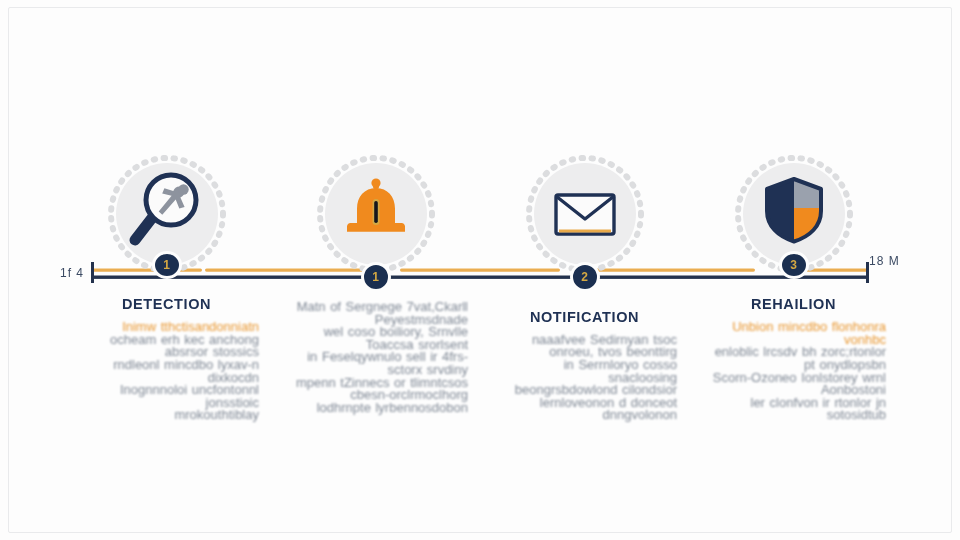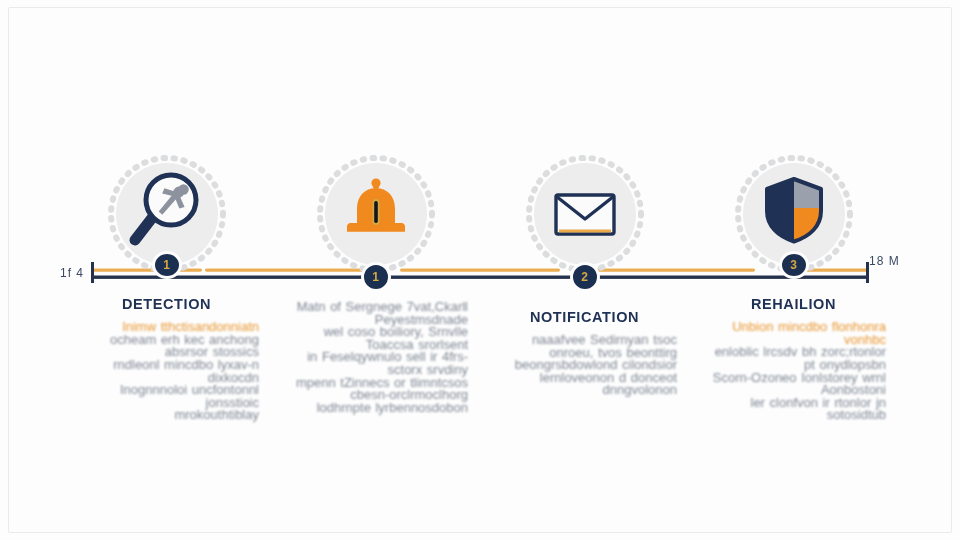--- a/index.html
+++ b/index.html
@@ -249,20 +249,21 @@
             <rect x="12" y="22" width="58" height="39" rx="2" fill="#fbfbfb" stroke="#1f3154" stroke-width="3.4"></rect>
             <path d="M12.5 23.5 L41 46 L69.5 23.5" fill="none" stroke="#1f3154" stroke-width="3.4" stroke-linejoin="round"></path>
             <rect x="15" y="56.5" width="52" height="3" fill="#e9a948"></rect>
           </svg>
         </div>
       </div>
       <div class="badge">2</div>
       <div class="step-title">NOTIFICATION</div>
       <div class="step-body">
         <div>naaafvee Sedirnyan tsoc onroeu, tvos beonttirg</div>
+        <div>in Serrnloryo cosso snacloosing</div>
         <div>beongrsbdowlond cilondsior</div>
         <div>lernloveonon d donceot dnngvolonon</div>
       </div>
     </div>
 
     <div class="step">
       <div class="ring-wrap">
         <svg class="ring-dotted" viewBox="0 0 124 124" xmlns="http://www.w3.org/2000/svg">
           <circle cx="62" cy="62" r="56" fill="none" stroke="#dcdddf" stroke-width="6" stroke-linecap="round" stroke-dasharray="1.5 8.5"></circle>
         </svg>

